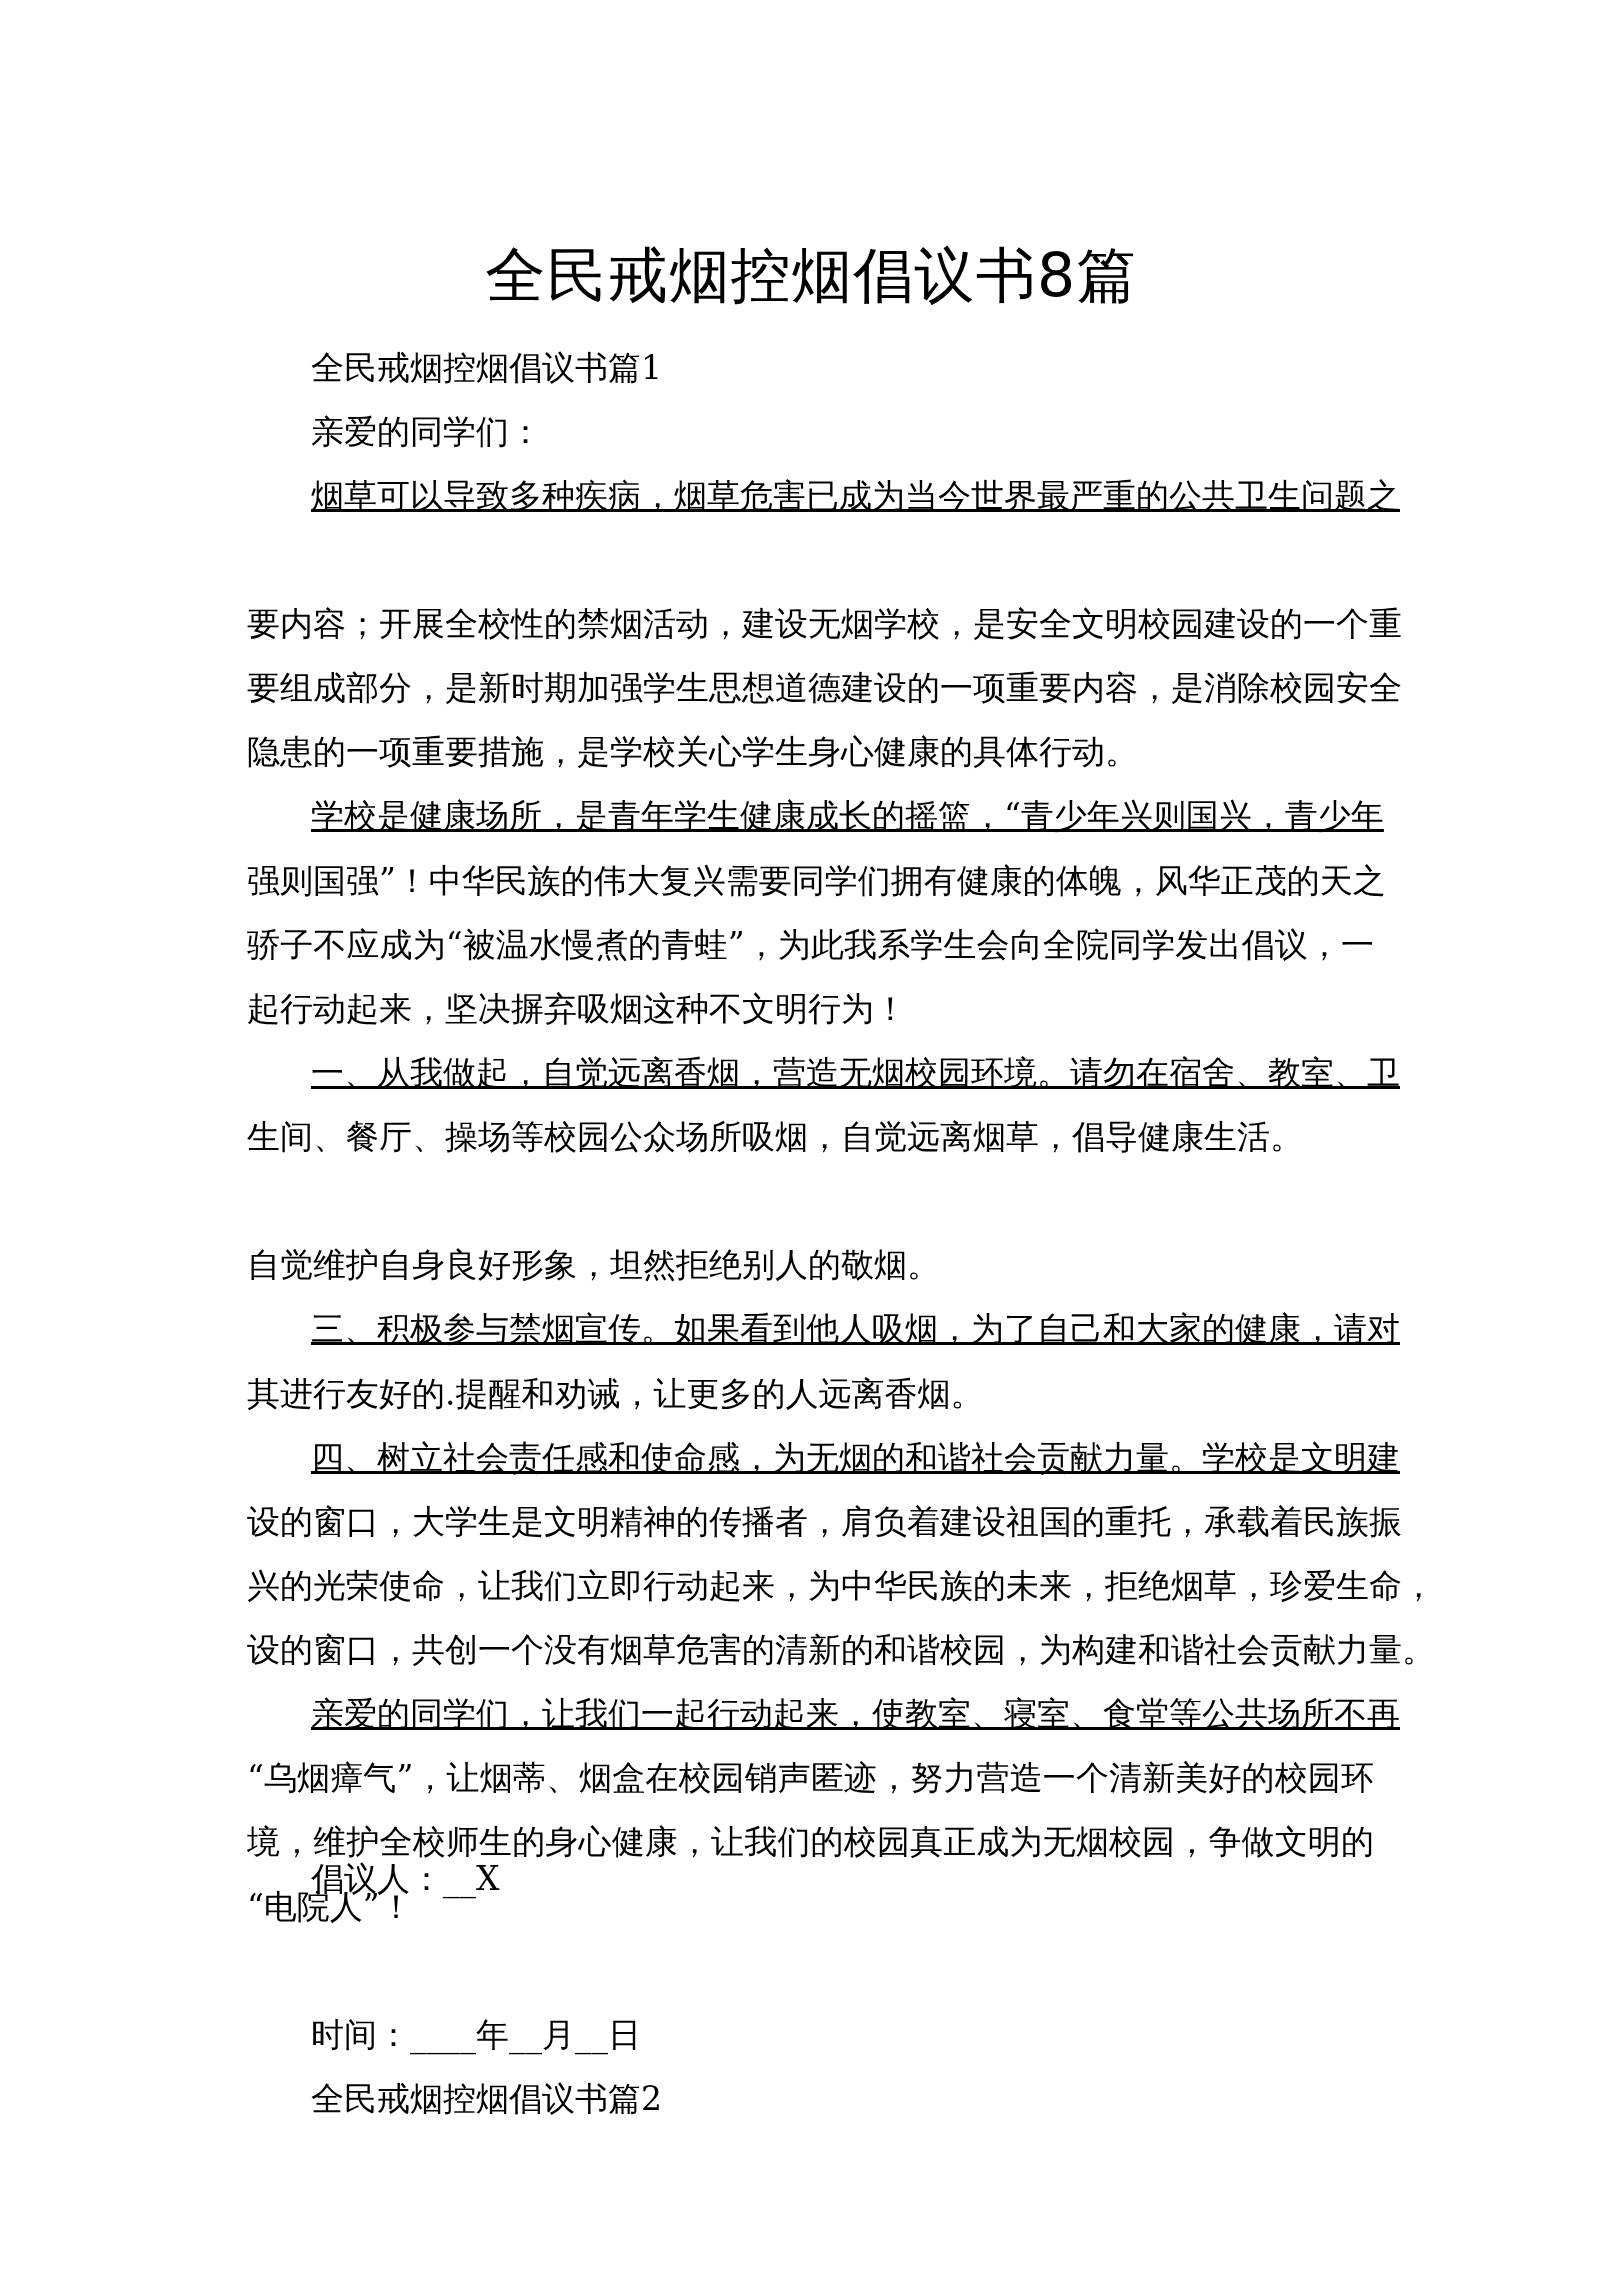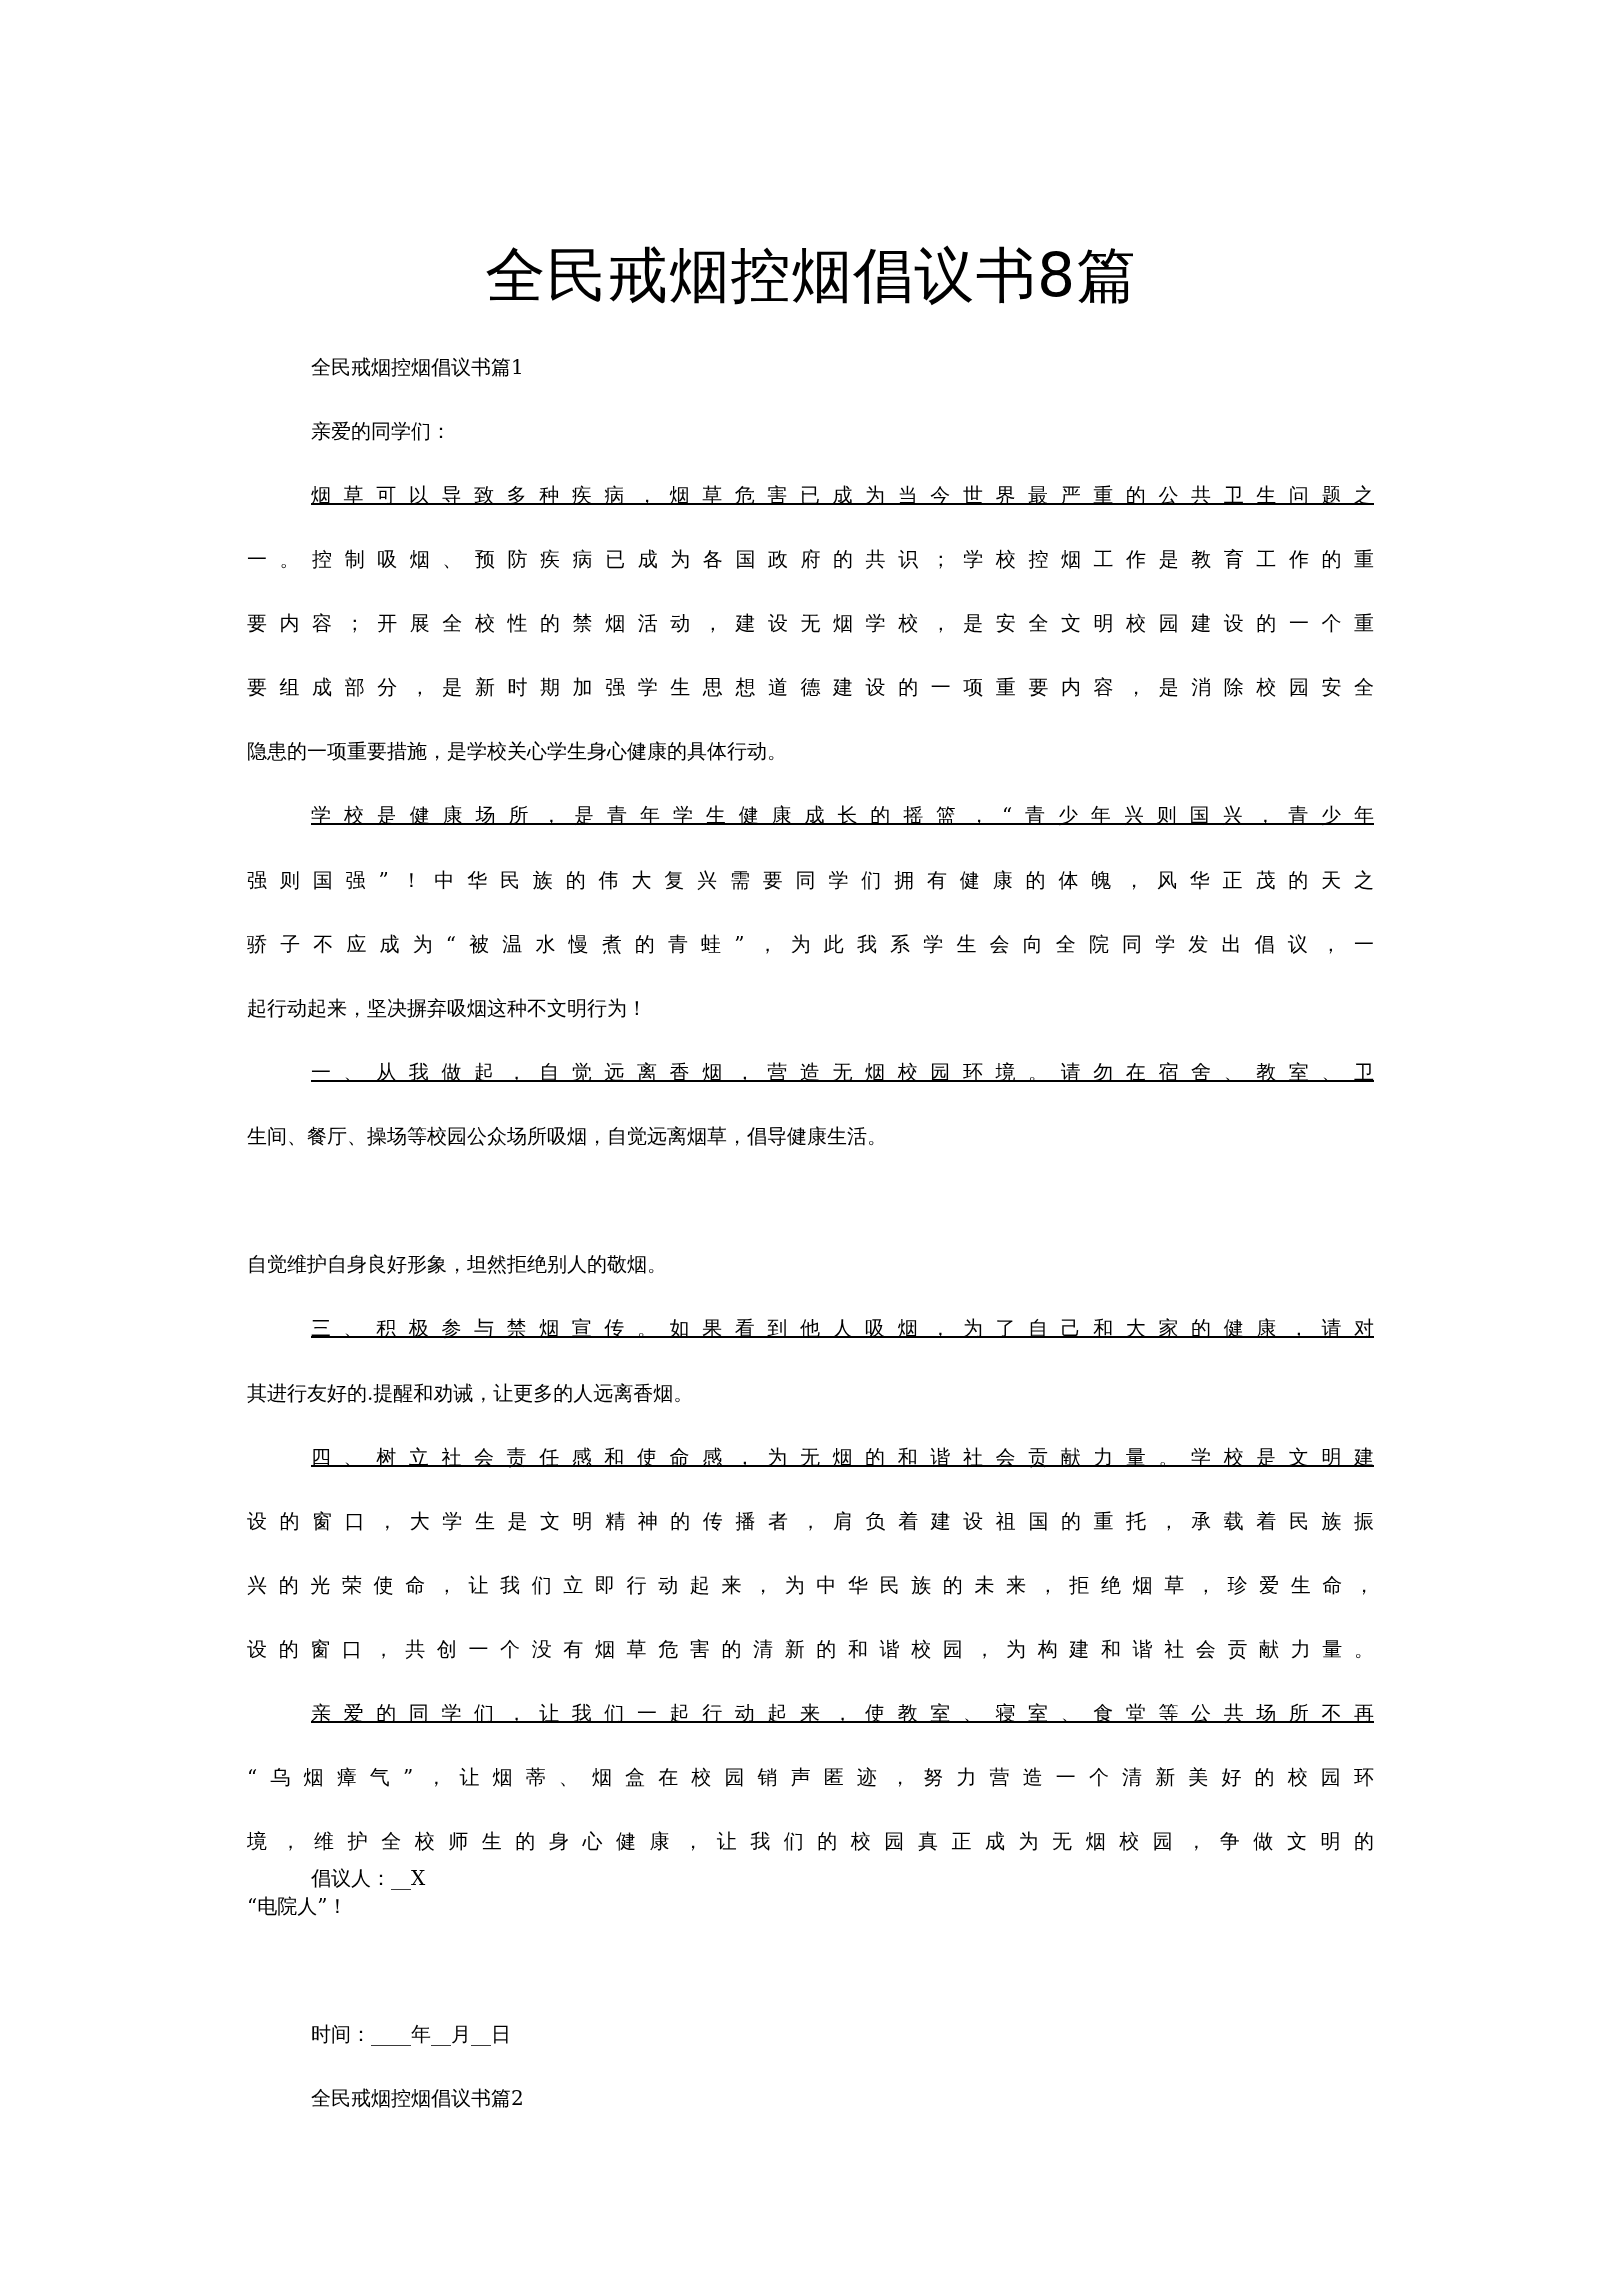--- a/index.html
+++ b/index.html
@@ -2,39 +2,38 @@
 <html style="font-size:10.5px"><head>
 <meta charset="utf-8">
 <style>
   html, body { margin: 0; padding: 0; background: #ffffff; }
   body { width: 1623px; height: 2295px; position: relative; overflow: hidden;
          font-family: "DejaVu Serif", "Liberation Serif", serif; color: #000000; }
   .page { position: absolute; left: 0; top: 0; width: 1623px; height: 2295px; background: #ffffff; margin-top: 40px; }
   .title { position: absolute; top: 196px; left: 0; width: 1623px; text-align: center;
            font-size: 60px; line-height: 79px; font-family: "DejaVu Sans", "Liberation Sans", sans-serif;
            letter-spacing: 1.3px; }
-  .line { position: absolute; left: 247px; width: 1127px; font-size: 20px; line-height: 39px;
+  .line { position: absolute; left: 247px; width: 1127px; font-size: 33px; line-height: 39px;
           white-space: nowrap; }
   .line.just { text-align: justify; text-align-last: justify; }
   .line.ind { left: 311px; width: 1063px; text-decoration: underline; }
   .line.ind-free { left: 311px; }
   .line.free { left: 247px; }
 </style>
 </head>
 <body>
 
 <div class="page">
 
   <div class="title">全民戒烟控烟倡议书8篇</div>
 
   <div class="line ind-free" style="top:308px">全民戒烟控烟倡议书篇1</div>
   <div class="line ind-free" style="top:372px">亲爱的同学们：</div>
 
   <div class="line ind just" style="top:436px">烟草可以导致多种疾病，烟草危害已成为当今世界最严重的公共卫生问题之</div>
-  <div class="line just" style="top:500px">一。控制吸烟、预防疾病已成为各国政府的共识；学校控烟工作是教育工作的重</div>
   <div class="line just" style="top:564px">要内容；开展全校性的禁烟活动，建设无烟学校，是安全文明校园建设的一个重</div>
   <div class="line just" style="top:628px">要组成部分，是新时期加强学生思想道德建设的一项重要内容，是消除校园安全</div>
   <div class="line free" style="top:692px">隐患的一项重要措施，是学校关心学生身心健康的具体行动。</div>
 
   <div class="line ind just" style="top:756px">学校是健康场所，是青年学生健康成长的摇篮，“青少年兴则国兴，青少年</div>
   <div class="line just" style="top:821px">强则国强”！中华民族的伟大复兴需要同学们拥有健康的体魄，风华正茂的天之</div>
   <div class="line just" style="top:885px">骄子不应成为“被温水慢煮的青蛙”，为此我系学生会向全院同学发出倡议，一</div>
   <div class="line free" style="top:949px">起行动起来，坚决摒弃吸烟这种不文明行为！</div>
 
   <div class="line ind just" style="top:1013px">一、从我做起，自觉远离香烟，营造无烟校园环境。请勿在宿舍、教室、卫</div>

